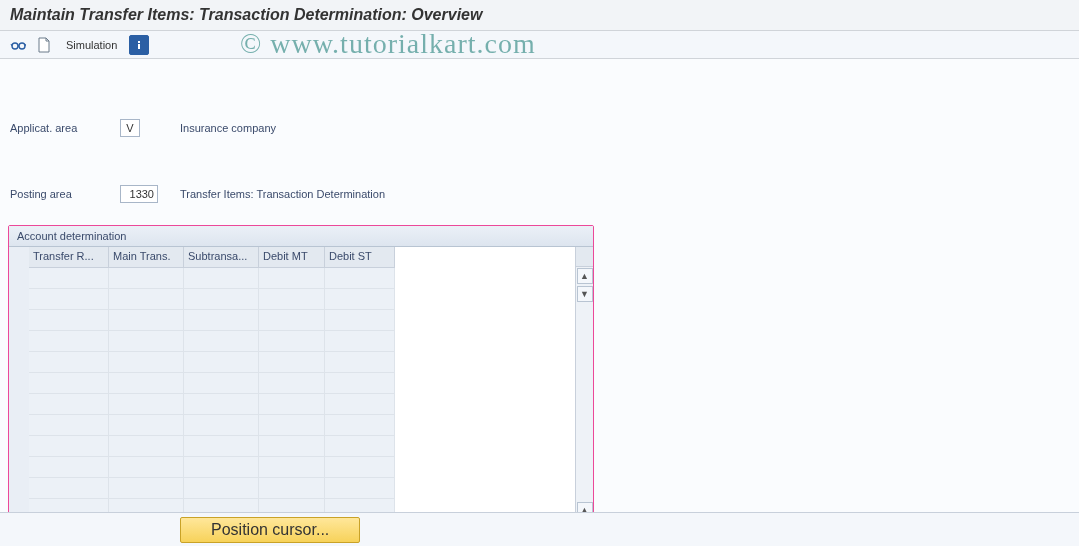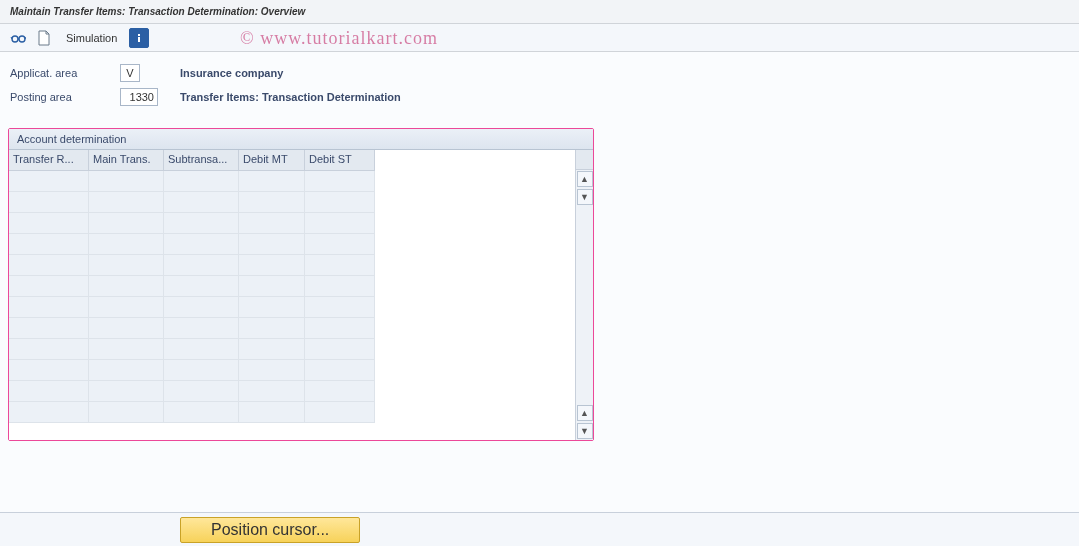--- a/index.html
+++ b/index.html
@@ -10,21 +10,21 @@
       width: 1079px;
       height: 546px;
       overflow: hidden;
       position: relative;
       color: #333;
     }
     .title-bar {
       background: #f2f4f7;
       border-bottom: 1px solid #d0d4d9;
       padding: 6px 10px;
-      font-size: 10px;
+      font-size: 16px;
       font-weight: bold;
       font-style: italic;
       color: #333;
     }
     .toolbar {
       background: #f4f7fb;
       border-bottom: 1px solid #d0d4d9;
       padding: 3px 8px;
       display: flex;
       align-items: center;
@@ -45,58 +45,59 @@
       cursor: pointer;
     }
     .form-area {
       padding: 12px 10px 12px 10px;
     }
     .form-row {
       display: flex;
       align-items: center;
       margin-bottom: 6px;
       gap: 10px;
+      margin-top: 48px;
     }
     .form-row label {
       width: 100px;
       color: #3a4a6b;
     }
     .form-input {
       border: 1px solid #a8b6c8;
       background: #fff;
       height: 18px;
       padding: 1px 3px;
       font-size: 11px;
       font-family: inherit;
       color: #333;
     }
     .form-input.sm { width: 20px; text-align: center; }
     .form-input.code { width: 38px; text-align: right; }
     .form-desc {
       color: #3a4a6b;
-      font-weight: bold;
     }
     .panel {
       margin: 4px 8px;
       border: 1px solid #ec4899;
       width: 586px;
       background: #e9eef5;
       border-radius: 2px;
     }
     .panel-header {
       background: linear-gradient(#ebf0f7,#dde5ef);
       border-bottom: 1px solid #b8c4d2;
       padding: 4px 8px;
       color: #3a4a6b;
     }
     .table-wrap {
       position: relative;
       display: flex;
       background: #fff;
       height: 290px;
+      margin-left: 20px;
     }
     .grid {
       flex: 0 0 auto;
     }
     .grid-header {
       display: flex;
       background: #e3e9f0;
       border-bottom: 1px solid #c8d0db;
     }
     .grid-header .th {
@@ -168,22 +169,22 @@
       font-size: 16px;
       color: #333;
       cursor: pointer;
       min-width: 150px;
       text-align: center;
     }
     
     .watermark {
       position: absolute;
       top: 28px; left: 240px;
-      color: #be185d;
-      font-size: 18px;
+      color: #0f766e;
+      font-size: 28px;
       letter-spacing: 1px;
       opacity: 0.55;
       pointer-events: none;
       font-family: Georgia, serif;
     }
     svg { display: block; }
   </style>
 </head>
 <body>
 

